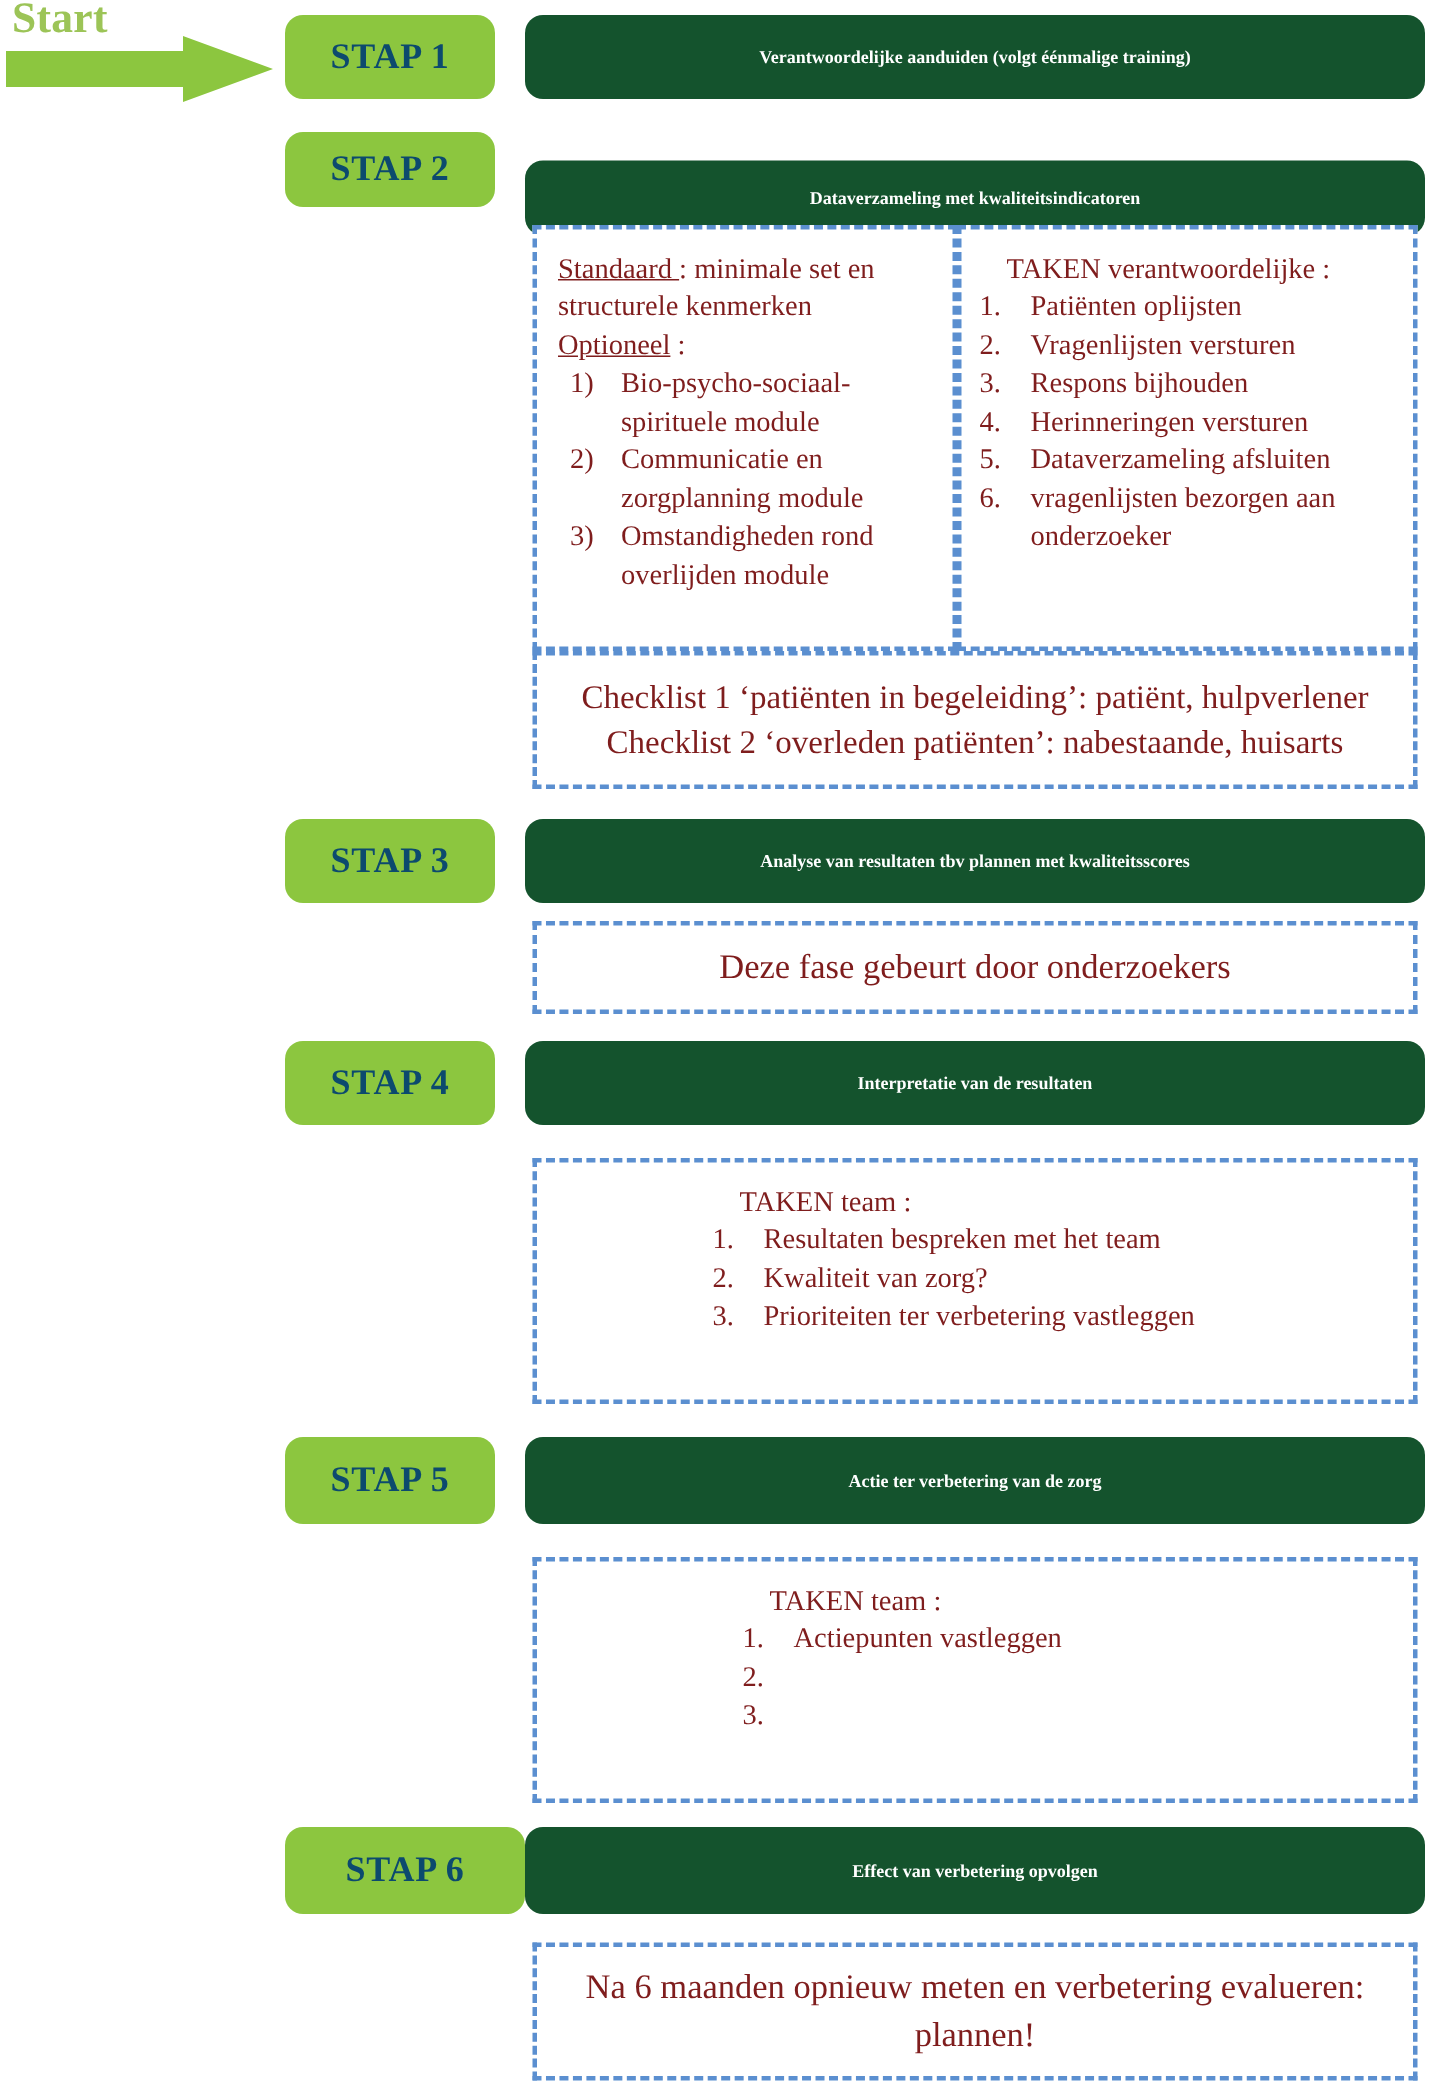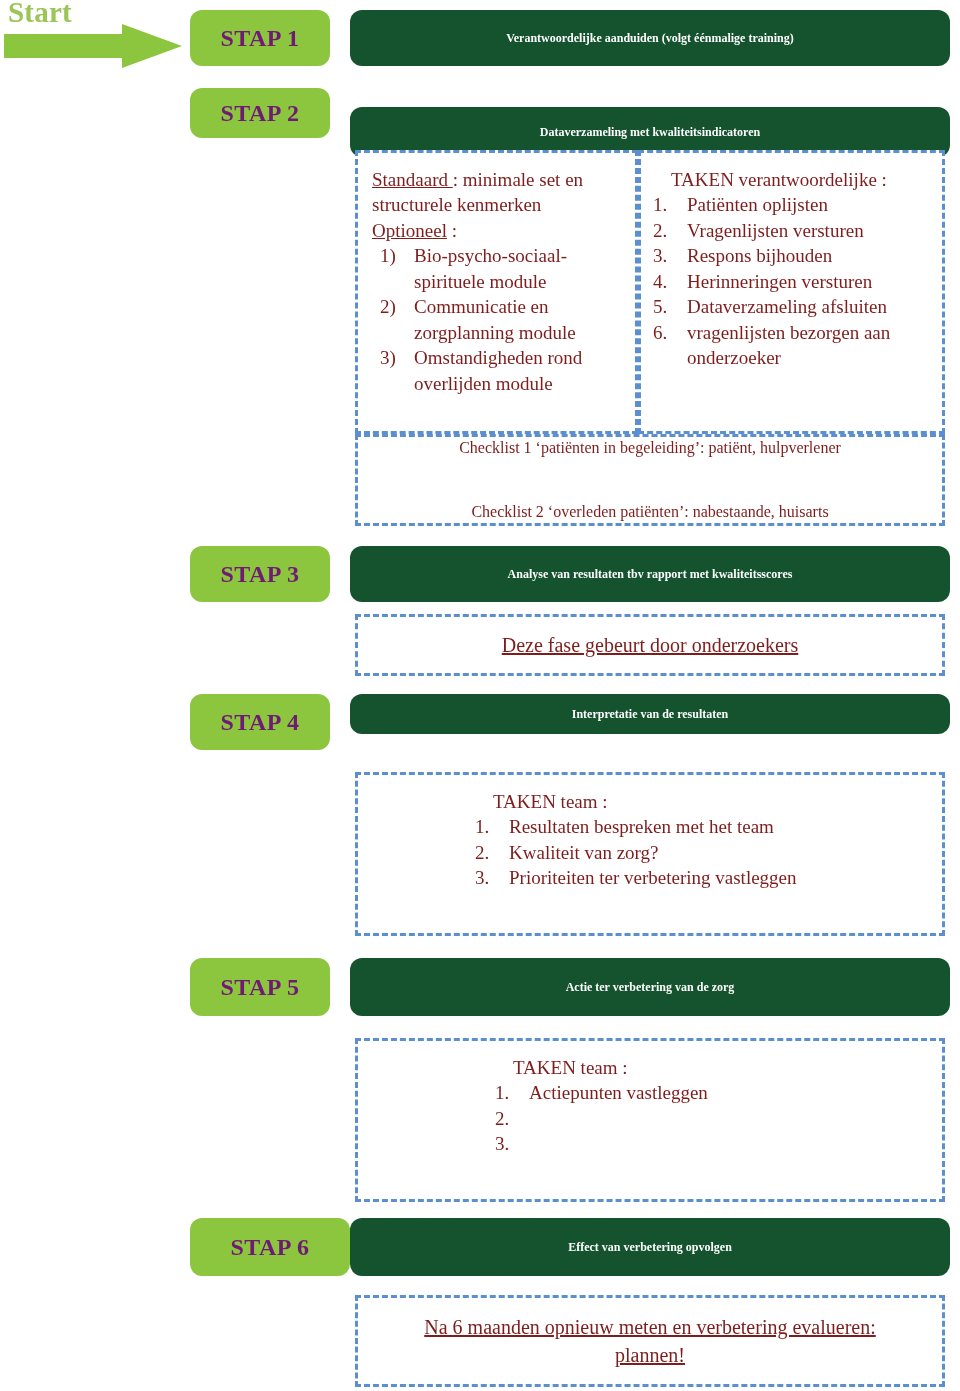--- a/index.html
+++ b/index.html
@@ -38,21 +38,21 @@
     top: 24px;
     width: 178px;
     height: 44px;
   }
 
   
   .stap-chip {
     position: absolute;
     background: #8CC63F;
     border-radius: 12px;
-    color: #701a75;
+    color: #0c4a6e;
     font-size: 24px;
     font-weight: bold;
     letter-spacing: 0.5px;
     display: flex;
     align-items: center;
     justify-content: center;
     font-family: "Liberation Serif", "DejaVu Serif", serif;
   }
   .stap-bar {
     position: absolute;
@@ -114,28 +114,27 @@
   }
   ol.num li .txt {
     flex: 1 1 auto;
   }
 
   .u-head {
     text-decoration: underline;
   }
 
   .ck-line {
-    font-size: 16px;
+    font-size: 22px;
     line-height: 1.35;
-    margin: 21px 0;
+    margin: 0 0;
   }
   .plain-line {
-    font-size: 20px;
+    font-size: 23px;
     line-height: 1.4;
-    text-decoration: underline;
   }
 </style>
 </head>
 <body>
 
 <div class="canvas">
 
   <div class="start-label">Start</div>
 
   <div class="start-arrow">
@@ -213,31 +212,31 @@
 
   <div class="dashed center" style="left:355px; top:434px; width:590px; height:92px;">
     <div class="ck-line">Checklist 1 ‘patiënten in begeleiding’: patiënt, hulpverlener</div>
     <div class="ck-line">Checklist 2 ‘overleden patiënten’: nabestaande, huisarts</div>
   </div>
 
   <div class="stap-chip" style="left:190px; top:546px; width:140px; height:56px;">
     <span>STAP 3</span>
   </div>
   <div class="stap-bar" style="left:350px; top:546px; width:600px; height:56px;">
-    <span>Analyse van resultaten tbv rapport met kwaliteitsscores</span>
+    <span>Analyse van resultaten tbv plannen met kwaliteitsscores</span>
   </div>
 
   <div class="dashed center" style="left:355px; top:614px; width:590px; height:62px;">
     <div class="plain-line">Deze fase gebeurt door onderzoekers</div>
   </div>
 
   <div class="stap-chip" style="left:190px; top:694px; width:140px; height:56px;">
     <span>STAP 4</span>
   </div>
-  <div class="stap-bar" style="left:350px; top:694px; width:600px; height:40px;">
+  <div class="stap-bar" style="left:350px; top:694px; width:600px; height:56px;">
     <span>Interpretatie van de resultaten</span>
   </div>
 
   <div class="dashed" style="left:355px; top:772px; width:590px; height:164px; padding:14px 0 0 0;">
     <div style="width:350px; margin:0 auto;">
       <div class="panel-title indent">TAKEN team :</div>
       <ol class="num">
         <li>
           <span class="marker">1.</span>
           <span class="txt">Resultaten bespreken met het team</span>

